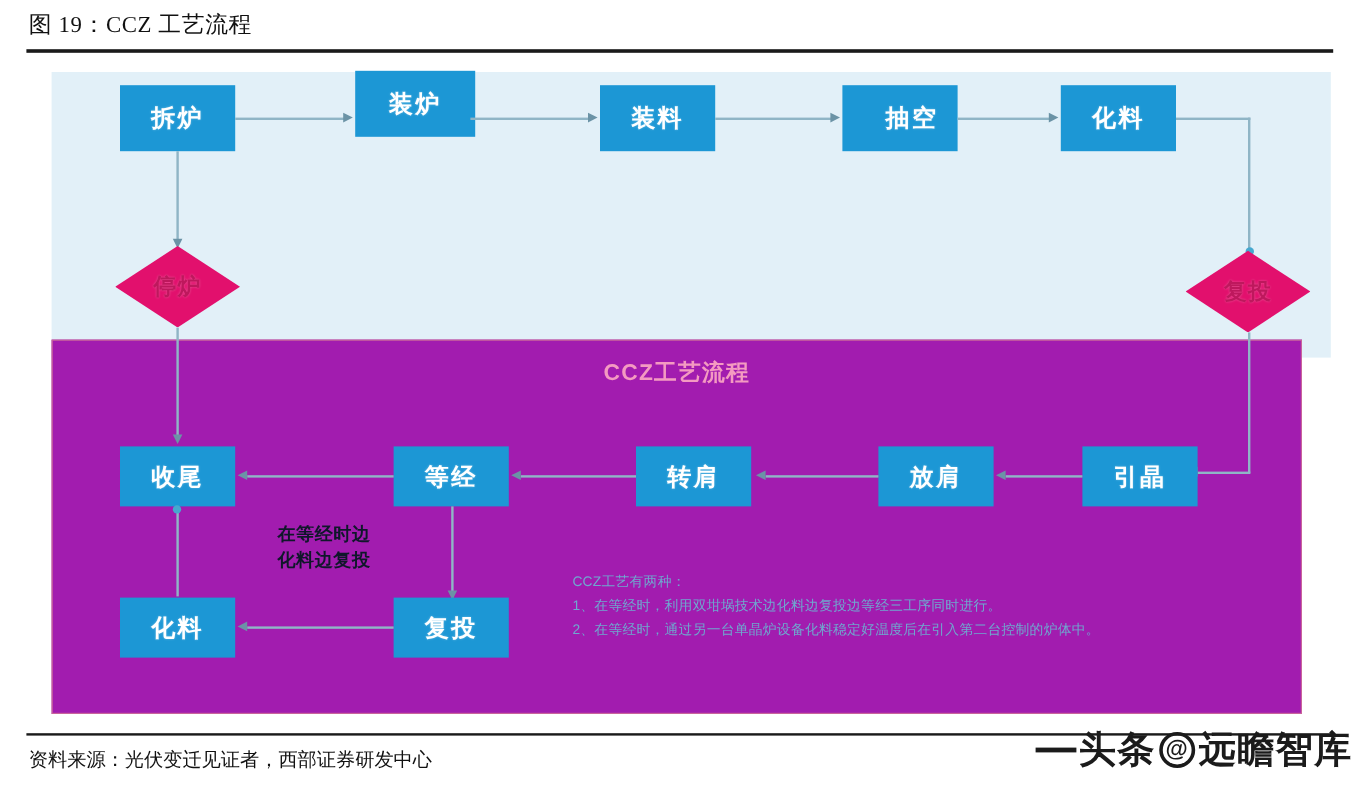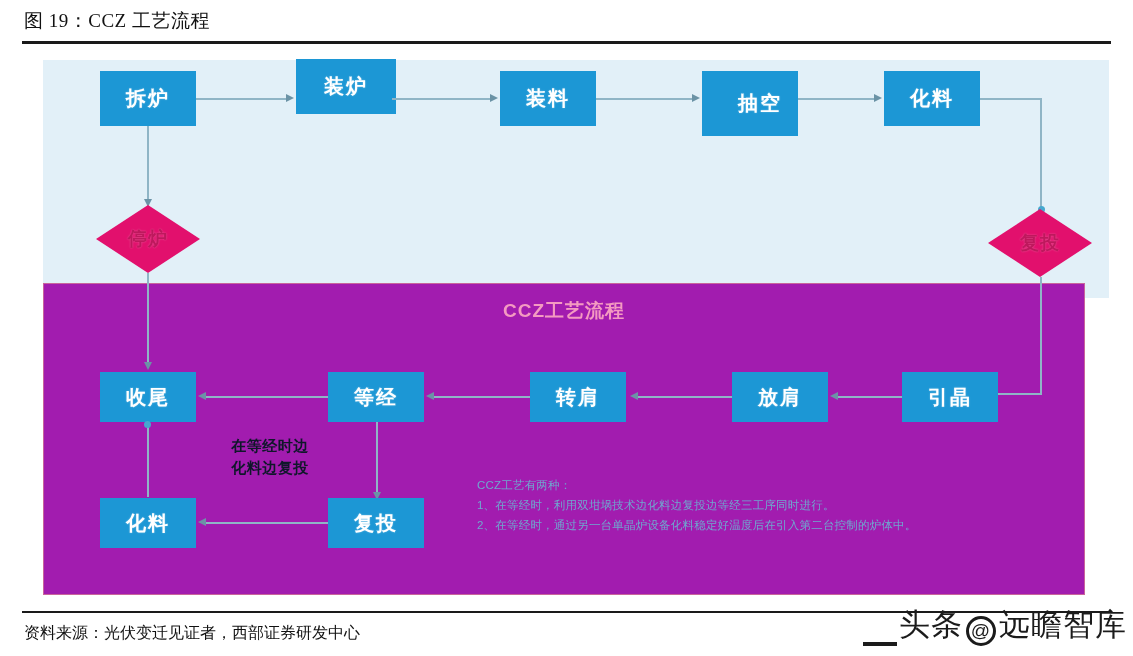--- a/index.html
+++ b/index.html
@@ -196,23 +196,23 @@
     font-size: 16px;
     color: #111111;
     white-space: nowrap;
     text-align: center;
   }
   #watermark {
     position: absolute;
     right: 6px;
     top: 604px;
     display: flex;
-    align-items: flex-end;
+    align-items: center;
     font-size: 31px;
-    font-weight: normal;
+    font-weight: bold;
     color: #1b1b1b;
     letter-spacing: 1px;
     white-space: nowrap;
   }
   #watermark .wm-dash {
     display: inline-block;
     width: 34px;
     height: 4px;
     background: #1b1b1b;
     margin-right: 2px;
@@ -245,21 +245,21 @@
 
   <div class="node-box" style="left:78px;  top:24px; width:96px;  height:55px;">
     <span>拆炉</span>
   </div>
   <div class="node-box" style="left:274px; top:12px; width:100px;  height:55px;">
     <span>装炉</span>
   </div>
   <div class="node-box" style="left:478px; top:24px; width:96px;  height:55px;">
     <span>装料</span>
   </div>
-  <div class="node-box" style="left:680px; top:24px; width:96px;  height:65px;padding-left:20px;">
+  <div class="node-box" style="left:680px; top:24px; width:96px;  height:55px;padding-left:20px;">
     <span>抽空</span>
   </div>
   <div class="node-box" style="left:862px; top:24px; width:96px;  height:55px;">
     <span>化料</span>
   </div>
 
   <div class="conn h" style="left:174px; top:51px; width:92px;"></div>
   <div class="arrow right" style="left:264px; top:46.5px;"></div>
 
   <div class="conn h" style="left:370px; top:51px; width:100px;"></div>

